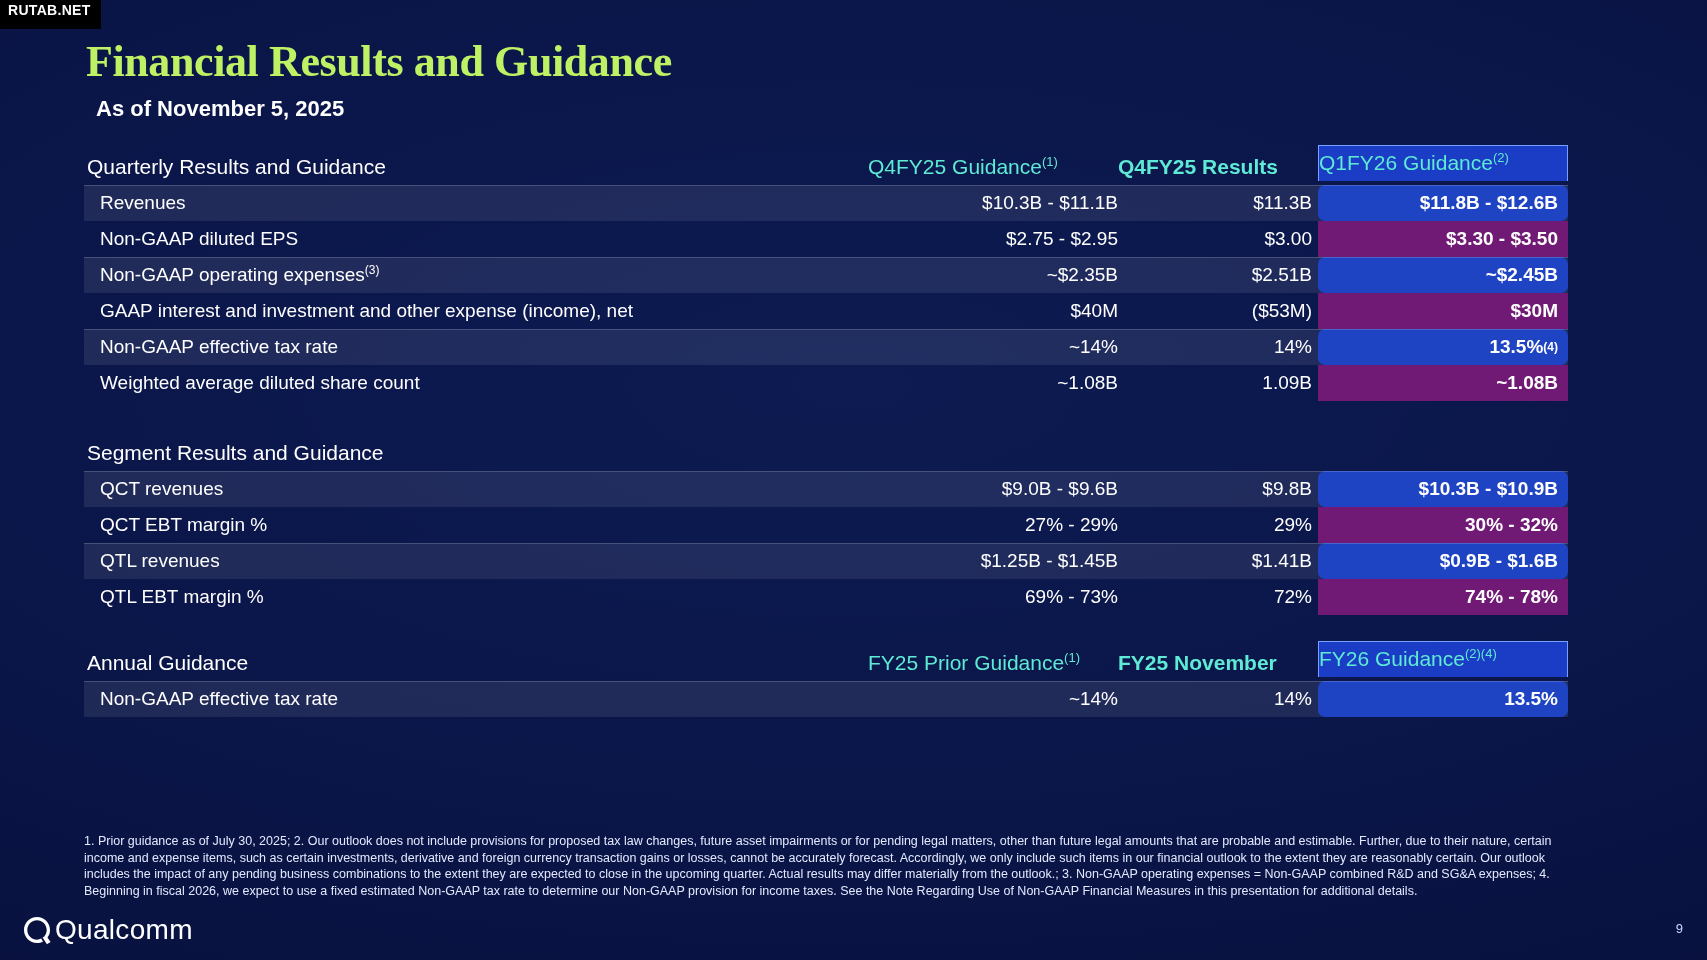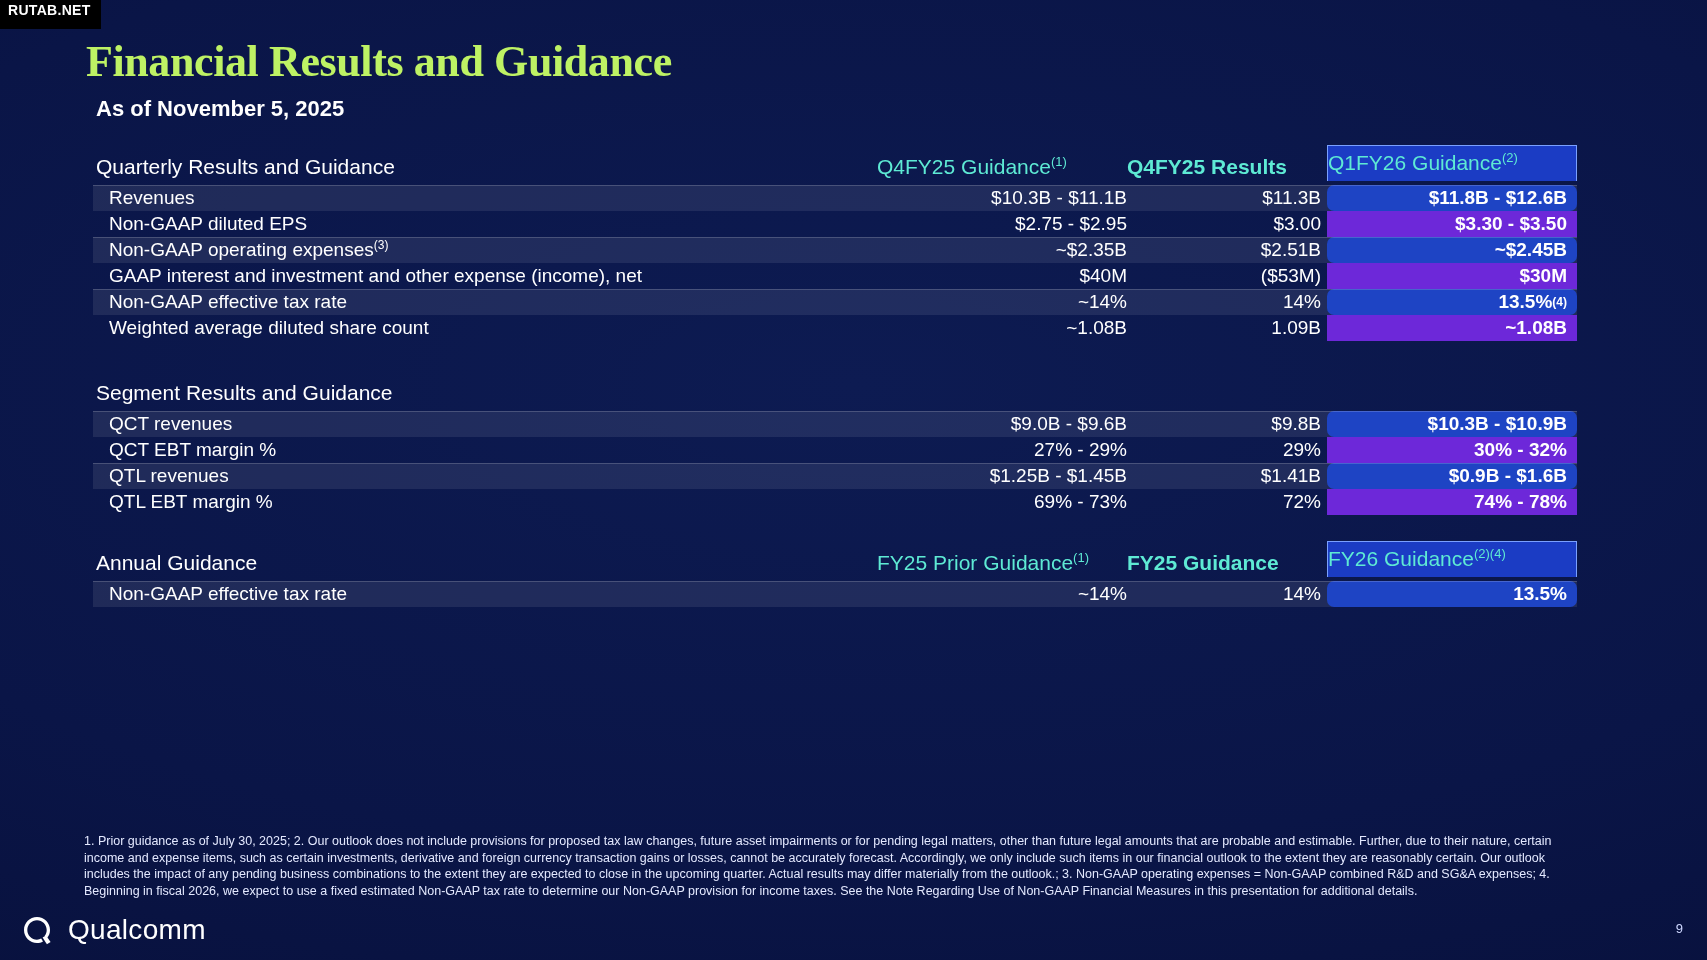--- a/index.html
+++ b/index.html
@@ -50,21 +50,21 @@
   }
   .subtitle {
     position: absolute;
     left: 96px; top: 96px;
     font-size: 22px;
     font-weight: bold;
     color: #ffffff;
   }
 
   
-  .table-wrap { position: absolute; left: 93px; top: 145px; width: 1484px; }
+  .table-wrap { position: absolute; left: 84px; top: 145px; width: 1484px; }
 
   .section-header {
     display: flex;
     align-items: flex-end;
     height: 36px;
     position: relative;
     margin-bottom: 4px;
   }
   .section-header .sec-title {
     font-size: 21px;
@@ -92,21 +92,21 @@
     border-bottom: none;
     position: relative;
     font-weight: normal;
   }
   .sup { font-size: 13px; vertical-align: super; line-height: 0; }
   .sup-sm { font-size: 12px; vertical-align: super; line-height: 0; }
 
   .row {
     display: flex;
     align-items: center;
-    height: 26px;
+    height: 36px;
     position: relative;
   }
   .row.alt { background: rgba(255,255,255,0.085); }
   .row.alt::after {
     content: "";
     position: absolute; left: 0; right: 0; top: 0;
     height: 1px; background: rgba(255,255,255,0.18);
   }
   .row .label {
     flex: 1 1 auto;
@@ -124,21 +124,21 @@
   .c1 { flex: 0 0 250px; }
   .c2 { flex: 0 0 200px; padding-right: 6px; }
   .c3 {
     flex: 0 0 250px;
     padding-right: 10px;
     font-weight: bold;
     align-self: stretch;
     display: flex;
     align-items: center;
     justify-content: flex-end;
-    background: #6d28d9;
+    background: #701a75;
   }
   .row.alt .c3 { background: #1e44c4; border-radius: 7px; }
 
   .gap-sm { height: 26px; }
   .gap-md { height: 30px; }
 
   
   .footnotes {
     position: absolute;
     left: 84px; top: 833px;
@@ -147,21 +147,21 @@
     line-height: 1.32;
     color: #e4e9ff;
   }
 
   
   .logo {
     position: absolute;
     left: 22px; bottom: 14px;
     display: flex;
     align-items: center;
-    gap: 16px;
+    gap: 3px;
   }
   .logo svg { display: block; }
   .logo-text {
     font-size: 28px;
     color: #ffffff;
     letter-spacing: 0.3px;
   }
   .page-num {
     position: absolute;
     right: 24px; bottom: 24px;
@@ -291,21 +291,21 @@
           <span>74% - 78%</span>
         </div>
     </div>
 
     <div class="gap-sm"></div>
 
     <div class="section-header">
       <div class="sec-title">Annual Guidance</div>
       <div class="spacer"></div>
       <div class="hdr-cell hdr-c1"><span>FY25 Prior Guidance</span><span class="sup">(1)</span></div>
-      <div class="hdr-cell hdr-c2"><span>FY25 Guidance</span></div>
+      <div class="hdr-cell hdr-c2"><span>FY25 November</span></div>
       <div class="hdr-cell hdr-c3"><span>FY26 Guidance</span><span class="sup">(2)(4)</span></div>
     </div>
 
     <div class="row alt">
       <div class="label">Non-GAAP effective tax rate</div>
       <div class="cell c1">~14%</div>
       <div class="cell c2">14%</div>
       <div class="cell c3">
           <span>13.5%</span>
         </div>

